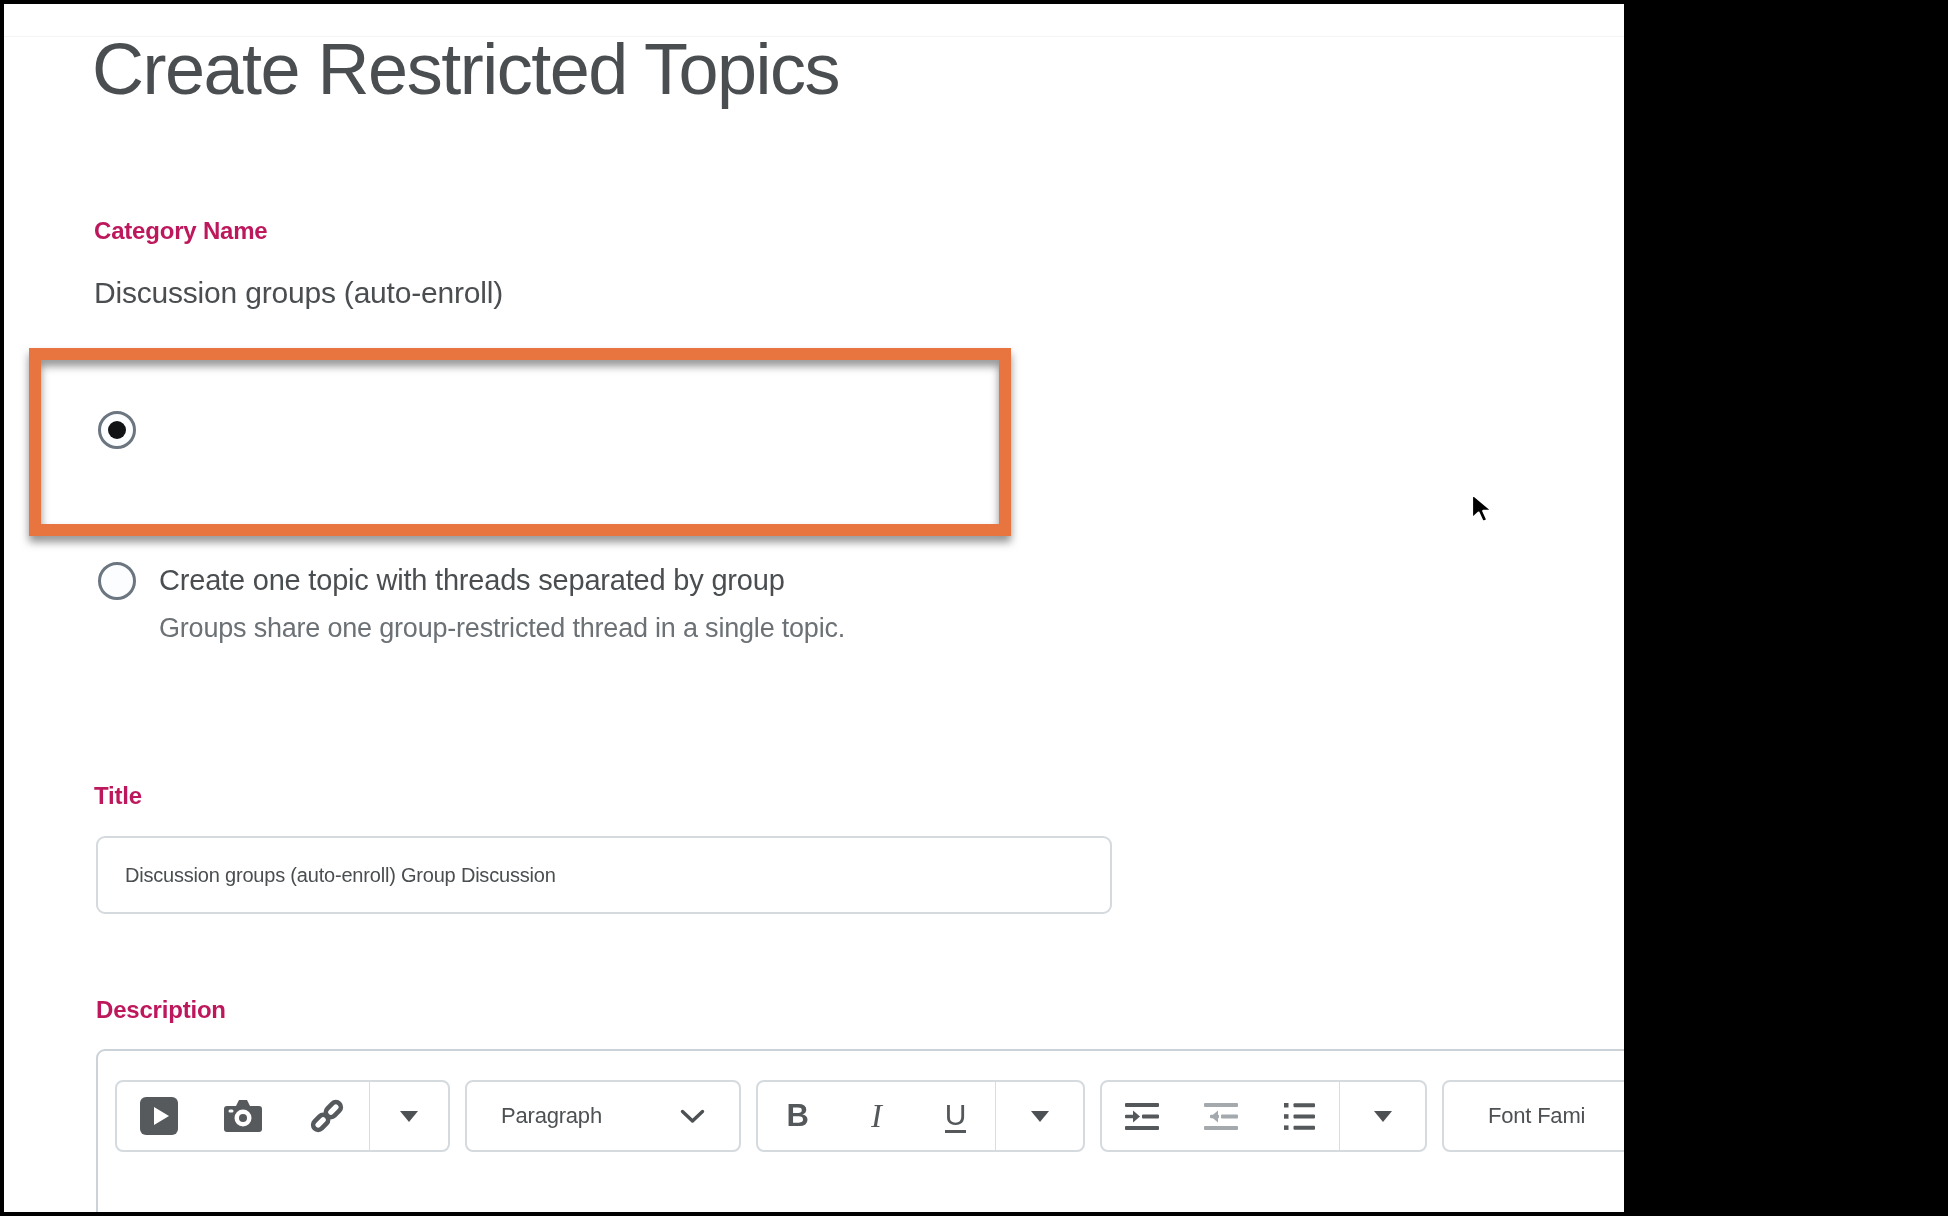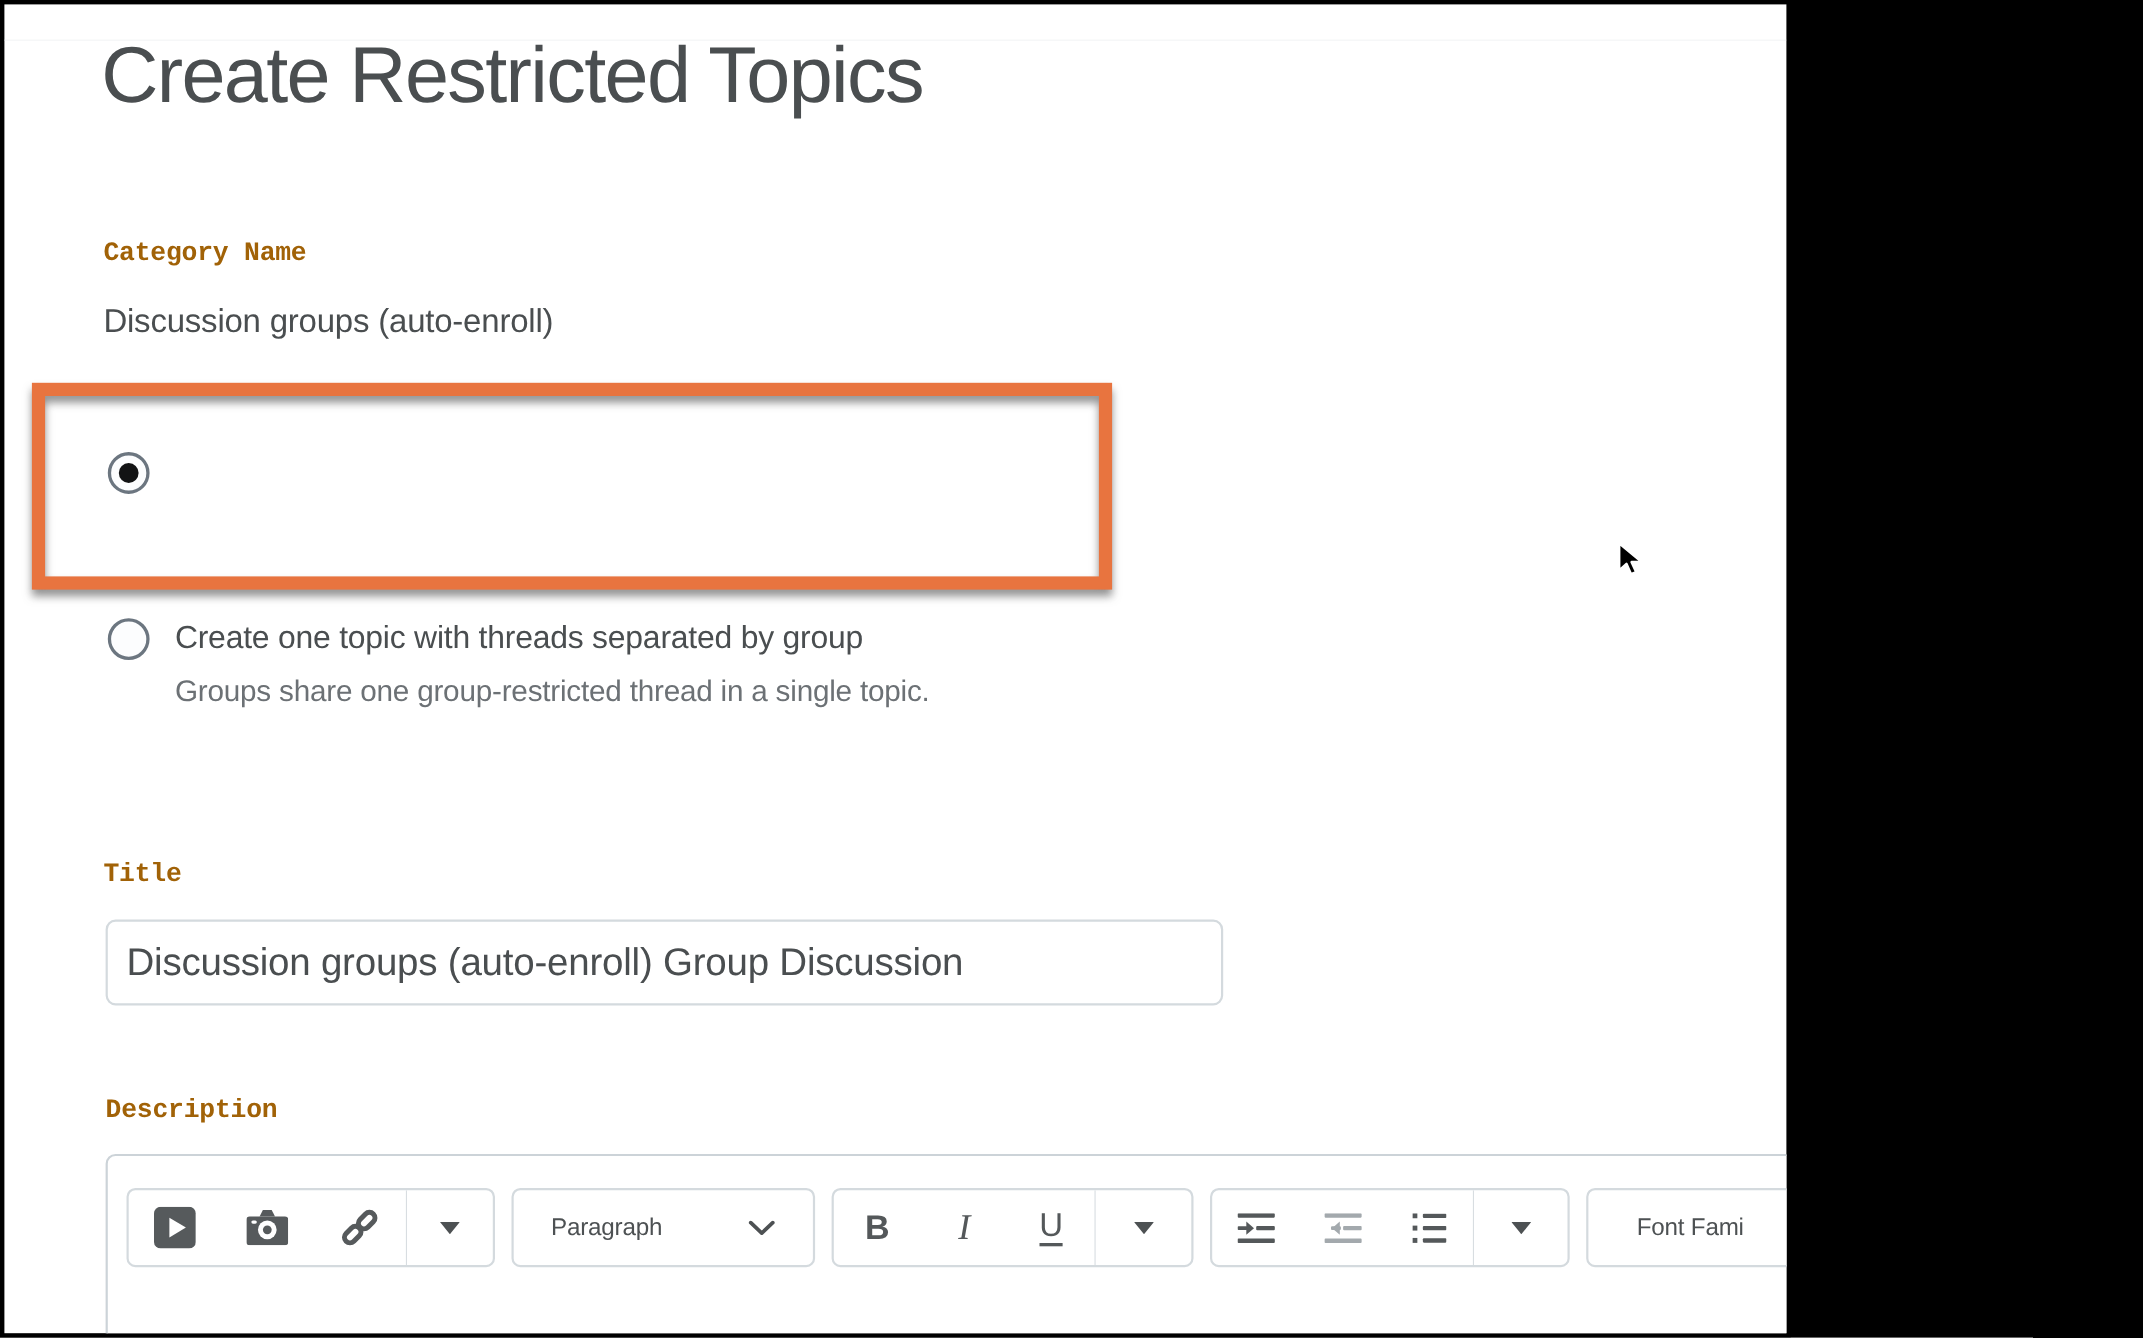--- a/index.html
+++ b/index.html
@@ -12,21 +12,21 @@
     font-family:"Liberation Sans","DejaVu Sans",sans-serif; color:#4a4e50;
     letter-spacing:-0.2px;
   }
   .header-rule { position:absolute; top:0; left:0; right:0; height:33px; border-bottom:1px solid #f3f4f5; }
 
   .page-title {
     position:absolute; left:88px; top:22px;
     font-size:72px; font-weight:400; letter-spacing:-1.5px; color:#4a4e50; line-height:1.2;
   }
 
-  .field-label { font-size:24px; font-weight:700; color:#a16207;font-family:Liberation Mono, monospace; }
+  .field-label { font-size:24px; font-weight:700; color:#be185d; }
   .category-label { position:absolute; left:90px; top:213px; }
   .category-value { position:absolute; left:90px; top:272px; font-size:30px; color:#4a4e50; }
 
   .highlight-box {
     position:absolute; left:25px; top:344px; width:982px; height:188px;
     border:12px solid #e8743f;
     filter:drop-shadow(0 6px 4px rgba(55,55,55,0.55));
     pointer-events:none;
   }
 
@@ -39,21 +39,21 @@
   }
   .radio-dot { width:18px; height:18px; background:#121314; border-radius:50%; }
   .option-label { font-size:29px; line-height:36px; color:#4a4e50; }
   .option-desc { font-size:27px; line-height:32px; color:#6c7175; margin-top:14px; }
 
   .title-label { position:absolute; left:90px; top:778px; }
   .title-input {
     position:absolute; left:92px; top:832px; width:1016px; height:78px;
     border:2px solid #d4dade; border-radius:9px; background:#fff;
     font-family:"Liberation Sans","DejaVu Sans",sans-serif;
-    font-size:35px; color:#4a4e50; padding:0 20px 0 17px; letter-spacing:-0.2px; outline:none;
+    font-size:20px; color:#4a4e50; padding:0 20px 0 27px; letter-spacing:-0.2px; outline:none;
   }
   .desc-label { position:absolute; left:92px; top:992px; }
 
   .editor {
     position:absolute; left:92px; top:1045px; width:1900px; height:360px;
     border:2px solid #ccd3d8; border-radius:9px; background:#fff;
   }
   .toolbar { position:absolute; left:17px; top:29px; display:flex; gap:15px; }
   .tb-group {
     height:72px; border:2px solid #d4dade; border-radius:8px; background:#fff;

